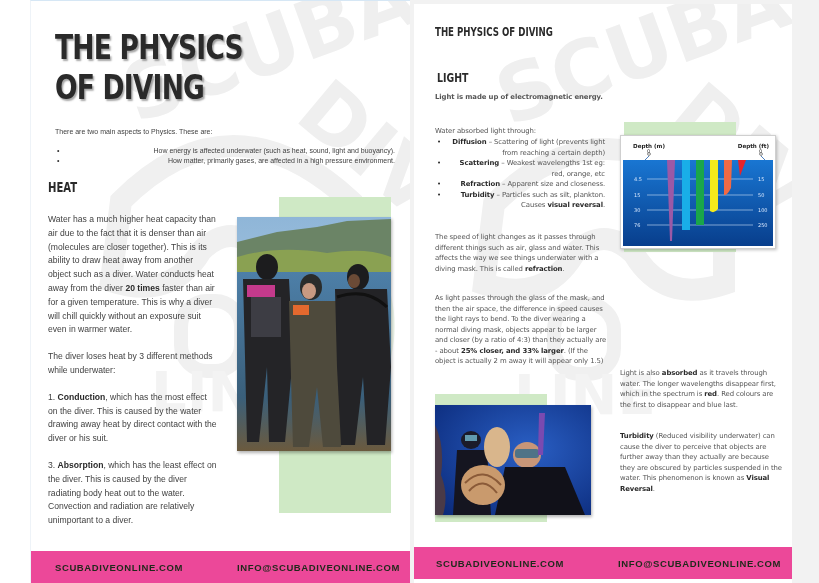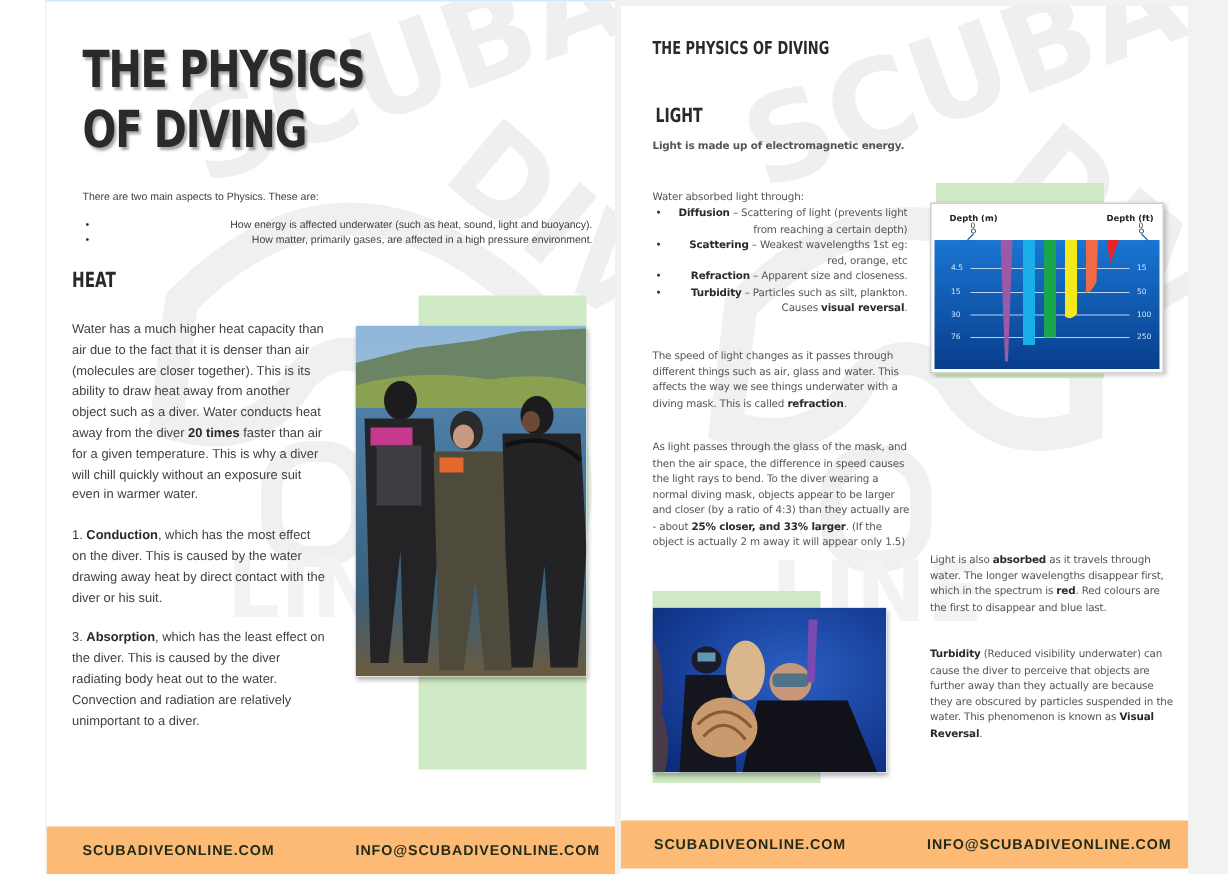--- a/index.html
+++ b/index.html
@@ -18,21 +18,21 @@
 
     .txt { font-family: "Liberation Sans", sans-serif; font-size: 8.6px; line-height: 13.8px; color: #3f3f3f; }
     .txt-r { font-family: "DejaVu Sans", sans-serif; font-size: 6.9px; line-height: 10.5px; color: #555; letter-spacing: -0.1px; }
     b { color: #2a2a2a; }
 
     ul.bul { list-style: none; text-align: right; }
     ul.bul li { position: relative; padding-left: 11px; }
     ul.bul li::before { content: "\2022"; position: absolute; left: 2px; top: 0; color: #333; }
 
     .green-bar { position: absolute; background: #cfe9c5; }
-    .footer { position: absolute; left: 0; bottom: 0; height: 32px; background: #fdba74; display: flex; align-items: center; }
+    .footer { position: absolute; left: 0; bottom: 0; height: 32px; background: #ec4899; display: flex; align-items: center; }
     .footer span { font-family: "Liberation Sans", sans-serif; font-size: 9.5px; letter-spacing: 0.6px; color: #1f2a1b; font-weight: bold; }
 
     .photo { position: absolute; overflow: hidden; box-shadow: 1px 2px 3px rgba(0,0,0,0.3); }
 
     .chart-box { position: absolute; background: #fff; border: 1px solid #cfcfcf; box-shadow: 1px 1px 3px rgba(0,0,0,0.25); }
     .chart-lbl { position: absolute; font-family: "DejaVu Sans", sans-serif; font-size: 5.6px; font-weight: bold; color: #222; }
     .tick-lbl { position: absolute; font-family: "DejaVu Sans", sans-serif; font-size: 5px; color: #d8e8ff; }
   </style>
 </head>
 <body>
@@ -60,20 +60,21 @@
   <div class="txt" style="position:absolute;left:24px;top:124px;font-size:7px;">There are two main aspects to Physics. These are:</div>
   <ul class="bul txt" style="position:absolute;left:24px;top:145px;width:340px;font-size:7px;line-height:10px;">
     <li>How energy is affected underwater (such as heat, sound, light and buoyancy).</li>
     <li>How matter, primarily gases, are affected in a high pressure environment.</li>
   </ul>
 
   <div class="h-sec" style="position:absolute;left:17px;top:178px;font-size:14px;">HEAT</div>
 
   <div class="txt" style="position:absolute;left:17px;top:212px;width:170px;">
     <p><span>Water has a much higher heat capacity than air due to the fact that it is denser than air (molecules are closer together). This is its ability to draw heat away from another object such as a diver. Water conducts heat away from the diver </span><b>20 times</b><span> faster than air for a given temperature. This is why a diver will chill quickly without an exposure suit even in warmer water.</span></p>
+    <p style="margin-top:13px;">The diver loses heat by 3 different methods while underwater:</p>
     <p style="margin-top:13px;"><span>1. </span><b>Conduction</b><span>, which has the most effect on the diver. This is caused by the water drawing away heat by direct contact with the diver or his suit.</span></p>
     <p style="margin-top:13px;"><span>3. </span><b>Absorption</b><span>, which has the least effect on the diver. This is caused by the diver radiating body heat out to the water. Convection and radiation are relatively unimportant to a diver.</span></p>
   </div>
 
   <div class="green-bar" style="left:248px;top:196px;width:112px;height:316px;"></div>
   <div class="photo" style="left:206px;top:216px;width:154px;height:234px;">
     <svg width="154" height="234" viewBox="0 0 154 234">
       <defs>
         <linearGradient id="sky" x1="0" y1="0" x2="0" y2="1">
             <stop offset="0" stop-color="#8fb6d8"></stop>

